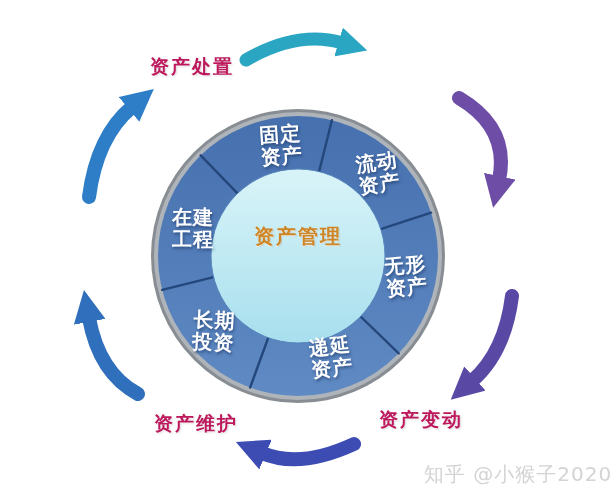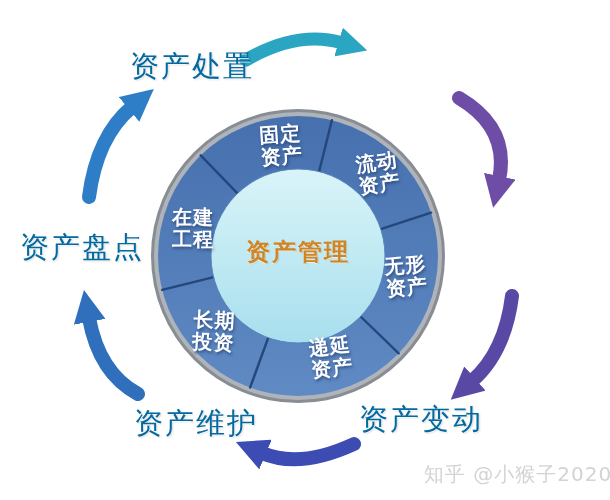--- a/index.html
+++ b/index.html
@@ -27,36 +27,36 @@
     font-size: 20px;
     line-height: 1.1;
     letter-spacing: 1px;
     text-shadow: 1px 2px 3px rgba(16, 38, 84, 0.55);
   }
 
   
   .cycle-label {
     position: absolute;
     transform: translate(-50%, -50%);
-    color: #0369a1;
-    font-weight: normal;
-    font-size: 29px;
+    color: #be185d;
+    font-weight: bold;
+    font-size: 19px;
     letter-spacing: 2px;
     white-space: nowrap;
     text-shadow: 0 1px 0 rgba(255,255,255,0.7), 1px 1px 2px rgba(0,0,0,0.18);
   }
 
   
   .center-label {
     position: absolute;
-    left: 298px; top: 252px;
+    left: 298px; top: 236px;
     transform: translate(-50%, -50%);
     color: #cf8524;
     font-weight: bold;
-    font-size: 24px;
+    font-size: 20px;
     letter-spacing: 2px;
     white-space: nowrap;
     text-shadow: 0 1px 1px rgba(255,255,255,0.8), 1px 1px 1px rgba(120,70,0,0.25);
   }
 
   .watermark {
     position: absolute;
     left: 518px; top: 474px;
     transform: translate(-50%, -50%);
     color: #d3d3d3;
@@ -133,17 +133,16 @@
   <div class="seg-label" style="left:214px; top:331px; transform:translate(-50%,-50%) rotate(3deg);">长期
 投资</div>
   <div class="seg-label" style="left:193px; top:228px;">在建
 工程</div>
 
   <div class="center-label">资产管理</div>
 
   <div class="cycle-label" style="left:192px; top:67px;">资产处置</div>
   <div class="cycle-label" style="left:196px; top:424px;">资产维护</div>
   <div class="cycle-label" style="left:421px; top:420px;">资产变动</div>
-  <div class="cycle-label" style="left:82px; top:248px;">资产盘点</div>
 
   <div class="watermark">知乎 @小猴子2020</div>
 
 </div>
 
 </body></html>

